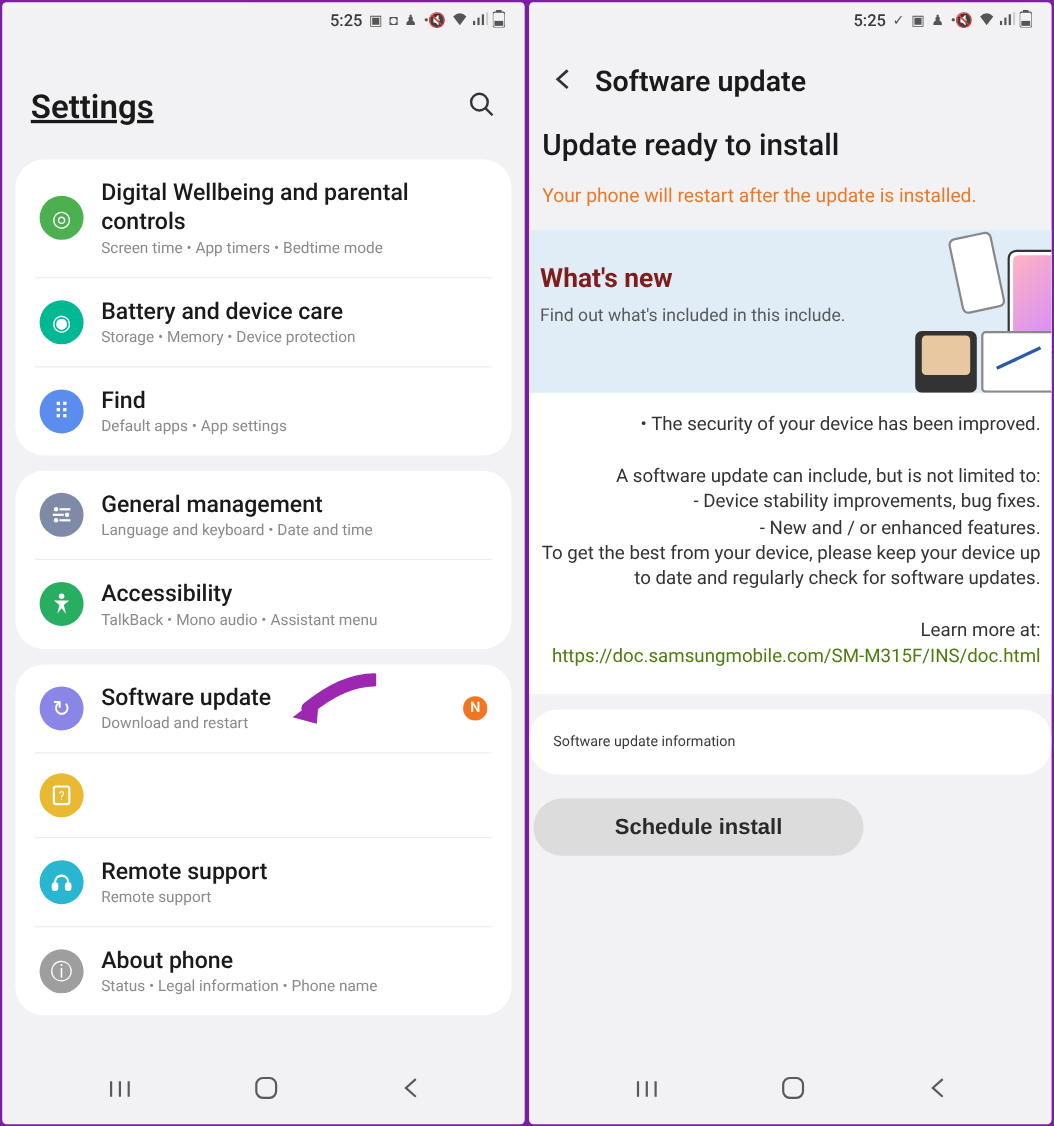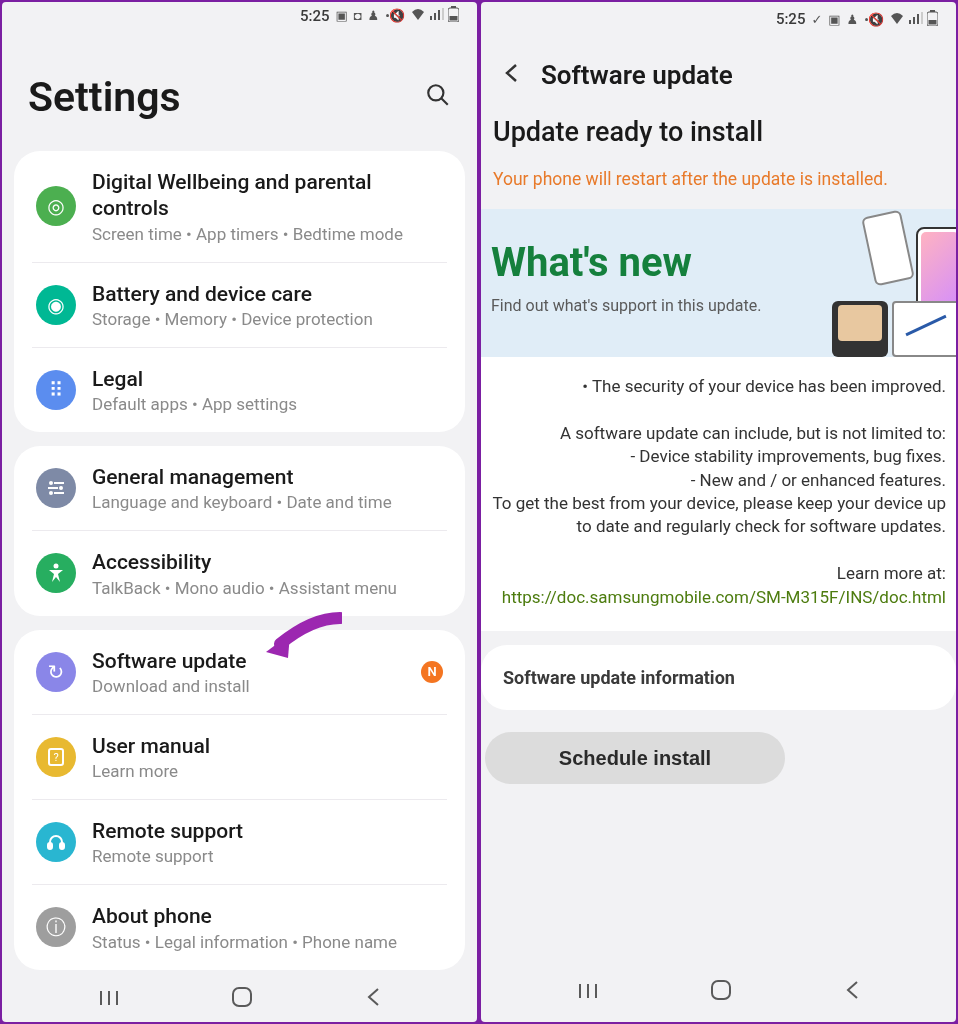--- a/index.html
+++ b/index.html
@@ -32,21 +32,21 @@
     font-weight: 500;
     color: #3a3a3a;
   }
   .statusbar .sb-left { display:flex; align-items:center; gap:6px;}
   .statusbar .sb-right { display:flex; align-items:center; gap:4px;}
   .sb-icon { font-size: 13px; color:#555; }
   .title-row {
     display:flex; align-items:center; justify-content:space-between;
     padding: 48px 26px 30px 26px;
   }
-  .title-row h1 { font-size: 41px; font-weight: 600; color:#1a1a1a;}
+  .title-row h1 { font-size: 30px; font-weight: 600; color:#1a1a1a;text-decoration:underline;}
   .subheader-row { display:flex; align-items:center; gap:22px; padding: 28px 22px 18px; }
   .subheader-row h1 { font-size: 26px; font-weight:600; color:#1a1a1a;}
   .back-chevron { font-size: 22px; color:#333; }
   .search-icon { font-size: 22px; }
   .card {
     background:#ffffff;
     border-radius: 26px;
     margin: 0 12px 14px;
     padding: 0 18px;
   }
@@ -57,21 +57,21 @@
     position:relative;
   }
   .item:last-child { border-bottom:none; }
   .item .ico {
     width:40px; height:40px; border-radius:50%;
     display:flex; align-items:center; justify-content:center;
     color:#fff; font-size:20px; flex-shrink:0;
   }
   .item .txt { flex:1; }
   .item .ttl { font-size: 21px; font-weight:500; color:#1a1a1a; line-height:1.25;}
-  .item .sub { font-size: 17px; color:#8a8a8a; margin-top:2px;}
+  .item .sub { font-size: 14px; color:#8a8a8a; margin-top:2px;}
   .badge-n {
     width:22px; height:22px; border-radius:50%; background:#f47521;
     color:#fff; font-size:13px; font-weight:600;
     display:flex; align-items:center; justify-content:center;
   }
   .arrow-annot {
     position:absolute; left:260px; top:608px;
     width:80px; height:50px; pointer-events:none;
   }
   .navbar {
@@ -81,38 +81,38 @@
   .navbar span { color:#5a5a5a; font-size:22px;}
   
   .content { padding: 0 4px 8px; overflow:hidden;}
   .ready-title { font-size: 27px; font-weight:500; padding: 8px 8px 20px; color:#1a1a1a;}
   .warn { color:#e87a2a; font-size:17.5px; line-height:1.3; padding: 0 8px 18px;}
   .whatsnew {
     background:#e0edf7; border-radius: 8px 8px 0 0;
     margin: 0 -16px; padding: 30px 22px 24px;
     position:relative; overflow:hidden; height:148px;
   }
-  .whatsnew h2 { font-size: 40px; font-weight:700; color:#15803d; margin-bottom:10px;}
+  .whatsnew h2 { font-size: 24px; font-weight:700; color:#7f1d1d; margin-bottom:10px;}
   .whatsnew p { font-size: 16px; color:#5a5a5a;}
   .wn-deco { position:absolute; right:0; top:0; width:160px; height:100%; }
   .deco-phone1 { position:absolute; top:4px; right:60px; width:40px; height:70px; background:#fff; border:2px solid #888; border-radius:6px; transform:rotate(-12deg);}
   .deco-phone2 { position:absolute; top:18px; right:4px; width:48px; height:94px; background:#fff; border:2px solid #333; border-radius:8px;}
   .deco-phone2::after { content:""; position:absolute; inset:3px; background:linear-gradient(135deg,#ffb3c1,#d18bff); border-radius:5px;}
   .deco-fold { position:absolute; bottom:0; right:80px; width:56px; height:56px; background:#333; border-radius:6px;}
   .deco-fold::after { content:""; position:absolute; left:6px; top:4px; width:44px; height:36px; background:#e8c8a0; border-radius:4px;}
   .deco-tablet { position:absolute; bottom:0; right:0px; width:76px; height:56px; background:#fff; border:2px solid #888; border-radius:4px;}
   .deco-pen { position:absolute; bottom:30px; right:20px; width:44px; height:3px; background:#2a5aa8; transform:rotate(-25deg);}
   .notes {
     background:#fff; margin: 0 -16px 14px; padding: 18px 22px 22px;
     font-size:17px; line-height:1.38; color:#333;text-align:right;
   }
   .notes .link { color:#4d7c0f; }
   .info-card {
     background:#fff; border-radius:26px; padding: 22px 22px;
-    font-size:18px; font-weight:700; color:#3a3a3a;
+    font-size:13px; font-weight:400; color:#3a3a3a;
     margin: 0 -4px;
   }
   .btn-row { display:flex; align-items:center; gap:16px; padding: 22px 0 8px;}
   .btn {
     width: 300px; height:52px; border-radius:28px;
     display:flex; align-items:center; justify-content:center;
     font-size:20px; font-weight:600; border:none;
   }
   .btn-gray { background:#dcdcdc; color:#2a2a2a;}
   .btn-purple { background:#9a9ee0; color:#fff;}
@@ -175,21 +175,21 @@
     <div class="item">
       <div class="ico" style="background:#00b894">◉</div>
       <div class="txt">
         <div class="ttl">Battery and device care</div>
         <div class="sub">Storage  •  Memory  •  Device protection</div>
       </div>
     </div>
     <div class="item">
       <div class="ico" style="background:#5b8def">⠿</div>
       <div class="txt">
-        <div class="ttl">Legal</div>
+        <div class="ttl">Find</div>
         <div class="sub">Default apps  •  App settings</div>
       </div>
     </div>
   </div>
 
   <div class="card">
     <div class="item">
       <div class="ico" style="background:#7e8aa6">
         <svg width="20" height="16" viewBox="0 0 20 16" fill="#fff">
             <circle cx="5" cy="3" r="2"></circle>
@@ -217,34 +217,30 @@
         <div class="sub">TalkBack  •  Mono audio  •  Assistant menu</div>
       </div>
     </div>
   </div>
 
   <div class="card">
     <div class="item">
       <div class="ico" style="background:#8a86e8">↻</div>
       <div class="txt">
         <div class="ttl">Software update</div>
-        <div class="sub">Download and install</div>
+        <div class="sub">Download and restart</div>
       </div>
       <div class="badge-n">N</div>
     </div>
     <div class="item">
       <div class="ico" style="background:#e8b931">
         <svg width="20" height="20" viewBox="0 0 20 20" fill="#fff">
             <rect x="3" y="2" width="14" height="16" rx="2" fill="none" stroke="#fff" stroke-width="2"></rect>
             <text x="10" y="14" text-anchor="middle" font-size="11" fill="#fff">?</text>
           </svg>
-      </div>
-      <div class="txt">
-        <div class="ttl">User manual</div>
-        <div class="sub">Learn more</div>
       </div>
     </div>
     <div class="item">
       <div class="ico" style="background:#29b6d1">
         <svg width="20" height="20" viewBox="0 0 20 20" fill="none" stroke="#fff" stroke-width="2">
             <path d="M4 12 v-2 a6 6 0 0 1 12 0 v2"></path>
             <rect x="2" y="11" width="4" height="6" rx="2" fill="#fff"></rect>
             <rect x="14" y="11" width="4" height="6" rx="2" fill="#fff"></rect>
           </svg>
       </div>
@@ -318,21 +314,21 @@
     </span>
     <h1>Software update</h1>
   </div>
 
   <div class="content">
     <div class="ready-title">Update ready to install</div>
     <div class="warn">Your phone will restart after the update is installed.</div>
 
     <div class="whatsnew">
       <h2>What's new</h2>
-      <p>Find out what's support in this update.</p>
+      <p>Find out what's included in this include.</p>
       <div class="wn-deco">
         <div class="deco-phone1"></div>
         <div class="deco-phone2"></div>
         <div class="deco-fold"></div>
         <div class="deco-tablet"></div>
         <div class="deco-pen"></div>
       </div>
     </div>
 
     <div class="notes">

